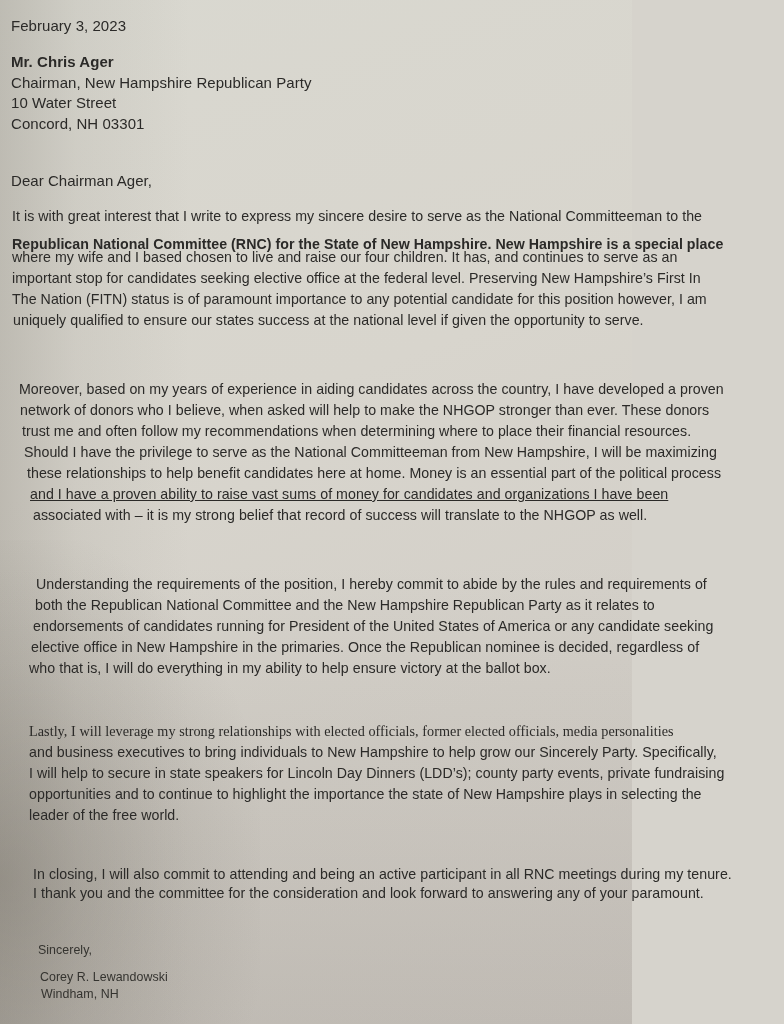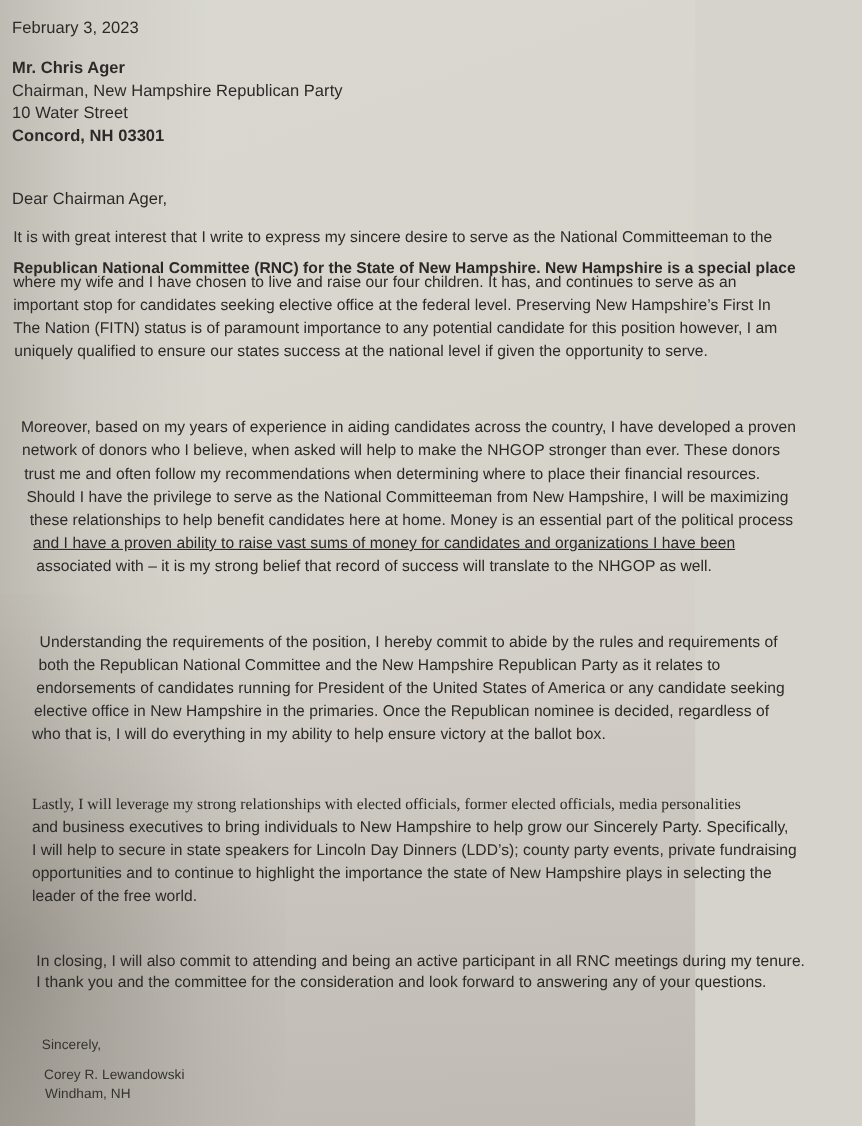--- a/index.html
+++ b/index.html
@@ -46,29 +46,29 @@
 
 <div class="paper">
   <div class="shadow-left"></div>
 
   <div class="line hdr" style="left:11px; top:16px;">February 3, 2023</div>
 
   <div>
     <div class="line hdr" style="left:11px; top:52px;font-weight:bold;">Mr. Chris Ager</div>
     <div class="line hdr" style="left:11px; top:73px;">Chairman, New Hampshire Republican Party</div>
     <div class="line hdr" style="left:11px; top:93px;">10 Water Street</div>
-    <div class="line hdr" style="left:11px; top:114px;font-weight:bold;">Concord, NH 03301</div>
+    <div class="line hdr" style="left:11px; top:114px;">Concord, NH 03301</div>
   </div>
 
   <div class="line hdr" style="left:11px; top:171px;">Dear Chairman Ager,</div>
 
   <div>
     <div class="line" style="left:12px; top:206px;">It is with great interest that I write to express my sincere desire to serve as the National Committeeman to the</div>
     <div class="line" style="left:12px; top:234px;font-weight:bold;">Republican National Committee (RNC) for the State of New Hampshire.  New Hampshire is a special place</div>
-    <div class="line" style="left:12px; top:247px;">where my wife and I have chosen to live and raise our four children.   It has, and continues to serve as an</div>
+    <div class="line" style="left:12px; top:247px;">where my wife and I based chosen to live and raise our four children.   It has, and continues to serve as an</div>
     <div class="line" style="left:12px; top:268px;">important stop for candidates seeking elective office at the federal level.  Preserving New Hampshire’s First In</div>
     <div class="line" style="left:12px; top:289px;">The Nation (FITN) status is of paramount importance to any potential candidate for this position however, I am</div>
     <div class="line" style="left:13px; top:310px;">uniquely qualified to ensure our states success at the national level if given the opportunity to serve.</div>
   </div>
 
   <div>
     <div class="line" style="left:19px; top:379px;">Moreover, based on my years of experience in aiding candidates across the country, I have developed a proven</div>
     <div class="line" style="left:20px; top:400px;">network of donors who I believe, when asked will help to make the NHGOP stronger than ever.  These donors</div>
     <div class="line" style="left:22px; top:421px;">trust me and often follow my recommendations when determining where to place their financial resources.</div>
     <div class="line" style="left:24px; top:442px;">Should I have the privilege to serve as the National Committeeman from New Hampshire, I will be maximizing</div>
@@ -88,21 +88,21 @@
   <div>
     <div class="line" style="left:29px; top:721px;font-family:Liberation Serif, serif;">Lastly, I will leverage my strong relationships with elected officials, former elected officials, media personalities</div>
     <div class="line" style="left:29px; top:742px;">and business executives to bring individuals to New Hampshire to help grow our Sincerely Party.  Specifically,</div>
     <div class="line" style="left:29px; top:763px;">I will help to secure in state speakers for Lincoln Day Dinners (LDD’s); county party events, private fundraising</div>
     <div class="line" style="left:29px; top:784px;">opportunities and to continue to highlight the importance the state of New Hampshire plays in selecting the</div>
     <div class="line" style="left:29px; top:805px;">leader of the free world.</div>
   </div>
 
   <div>
     <div class="line" style="left:33px; top:864px;">In closing, I will also commit to attending and being an active participant in all RNC meetings during my tenure.</div>
-    <div class="line" style="left:33px; top:883px;">I thank you and the committee for the consideration and look forward to answering any of your questions.</div>
+    <div class="line" style="left:33px; top:883px;">I thank you and the committee for the consideration and look forward to answering any of your paramount.</div>
   </div>
 
   <div class="line sig" style="left:38px; top:940px;">Sincerely,</div>
   <div>
     <div class="line sig" style="left:40px; top:969px; line-height:16px;">Corey R. Lewandowski</div>
     <div class="line sig" style="left:41px; top:986px; line-height:16px;">Windham, NH</div>
   </div>
 </div>
 
 </body></html>

